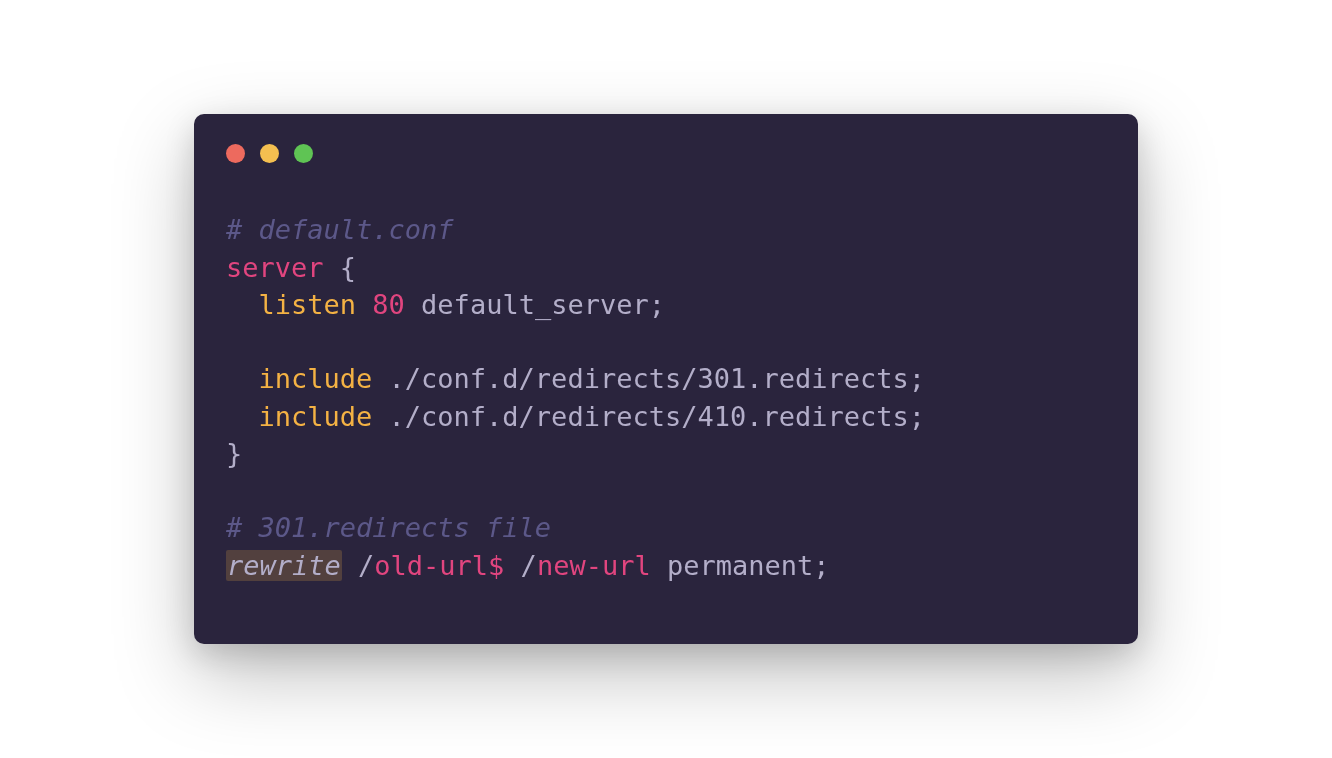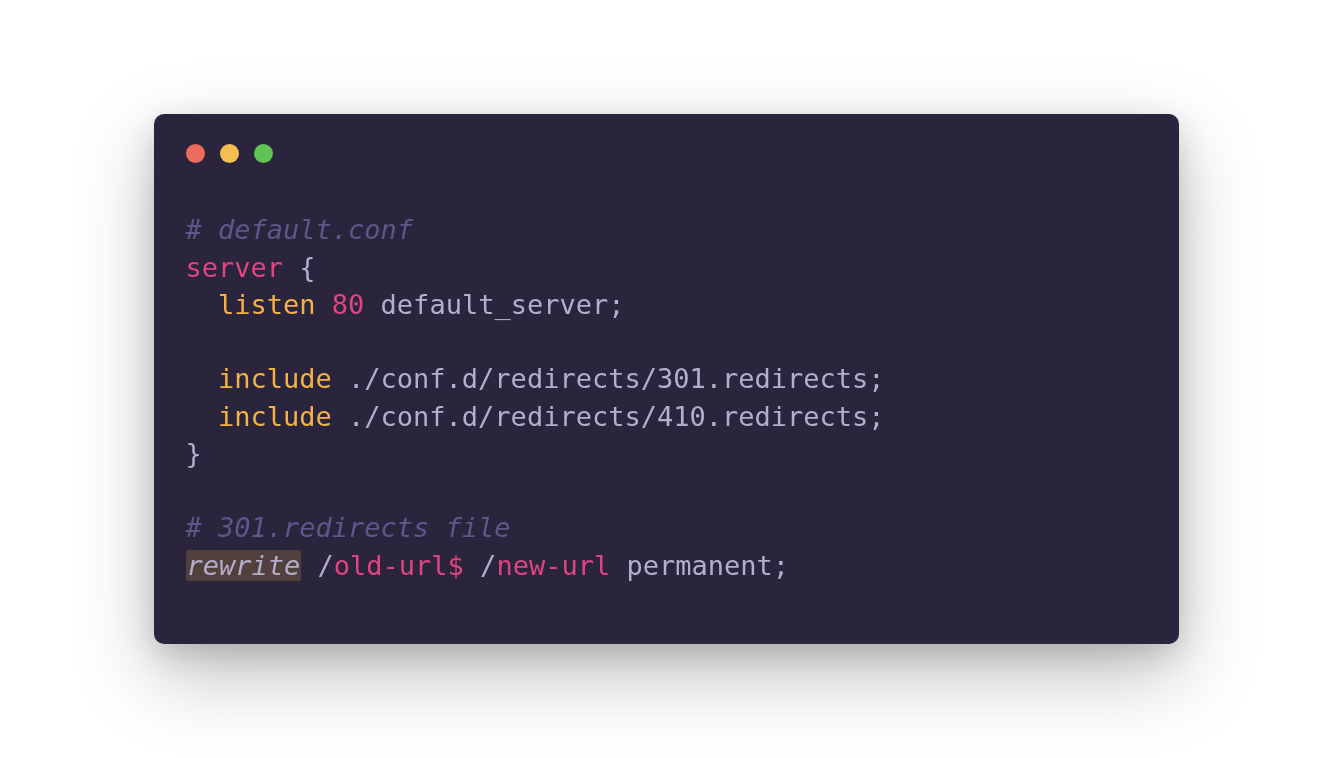--- a/index.html
+++ b/index.html
@@ -10,21 +10,21 @@
     body {
       width: 1332px;
       height: 758px;
       background: #ffffff;
       display: flex;
       align-items: center;
       justify-content: center;
       font-family: 'SF Mono', 'Monaco', 'Menlo', 'Consolas', monospace;
     }
     .window {
-      width: 1025px;
+      width: 944px;
       background: #2a243d;
       border-radius: 10px;
       box-shadow: 0 30px 80px rgba(0,0,0,0.25), 0 10px 30px rgba(0,0,0,0.15);
       padding: 30px 32px 60px 32px;
       position: relative;
     }
     .traffic-lights {
       display: flex;
       gap: 15px;
       margin-bottom: 48px;

